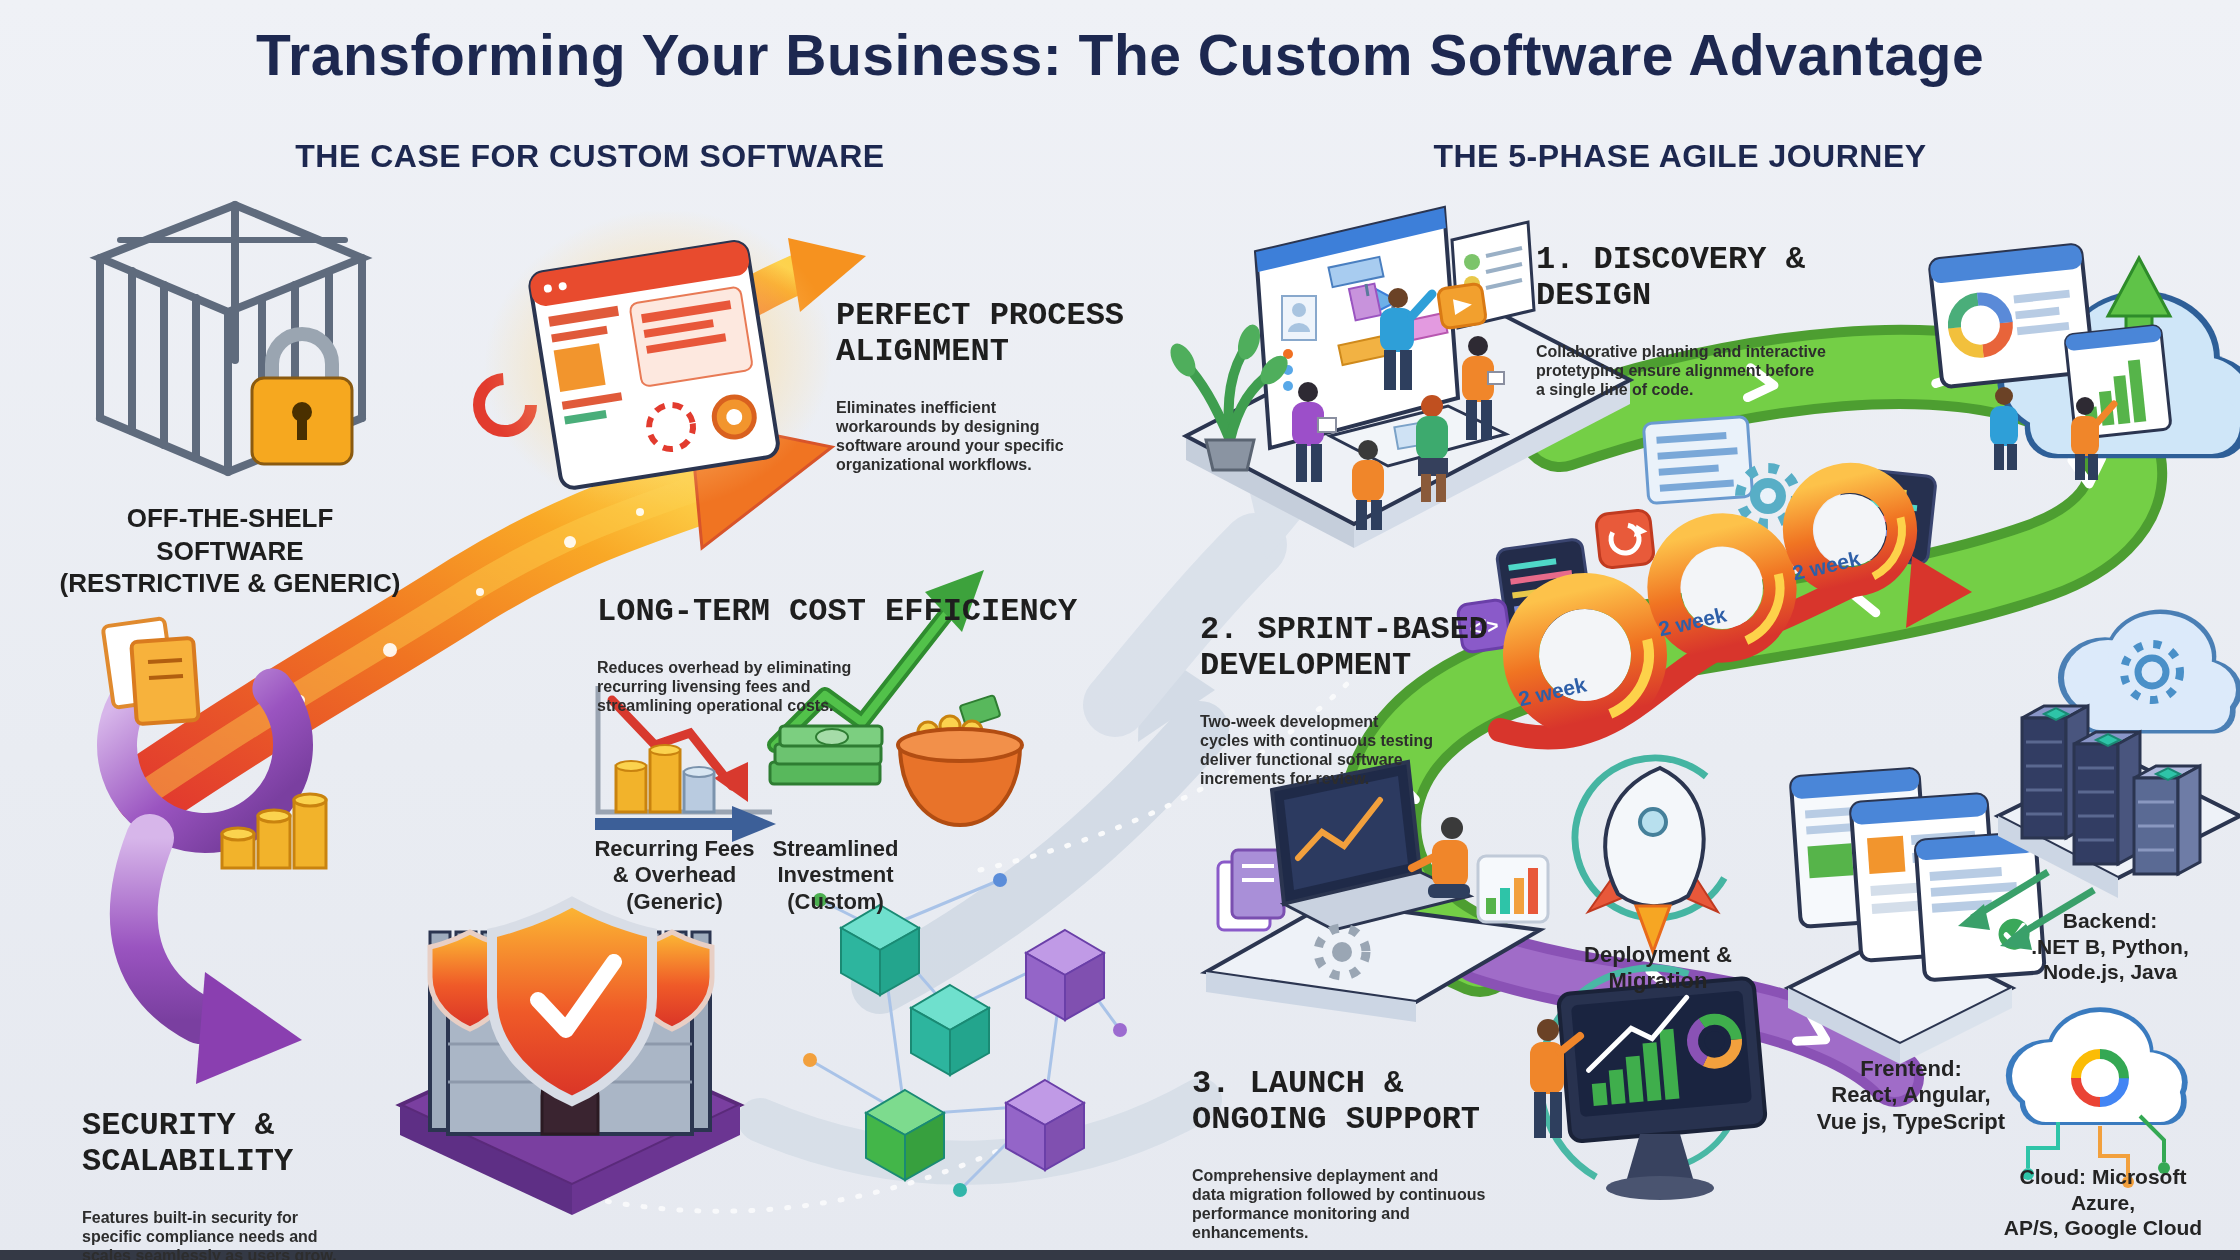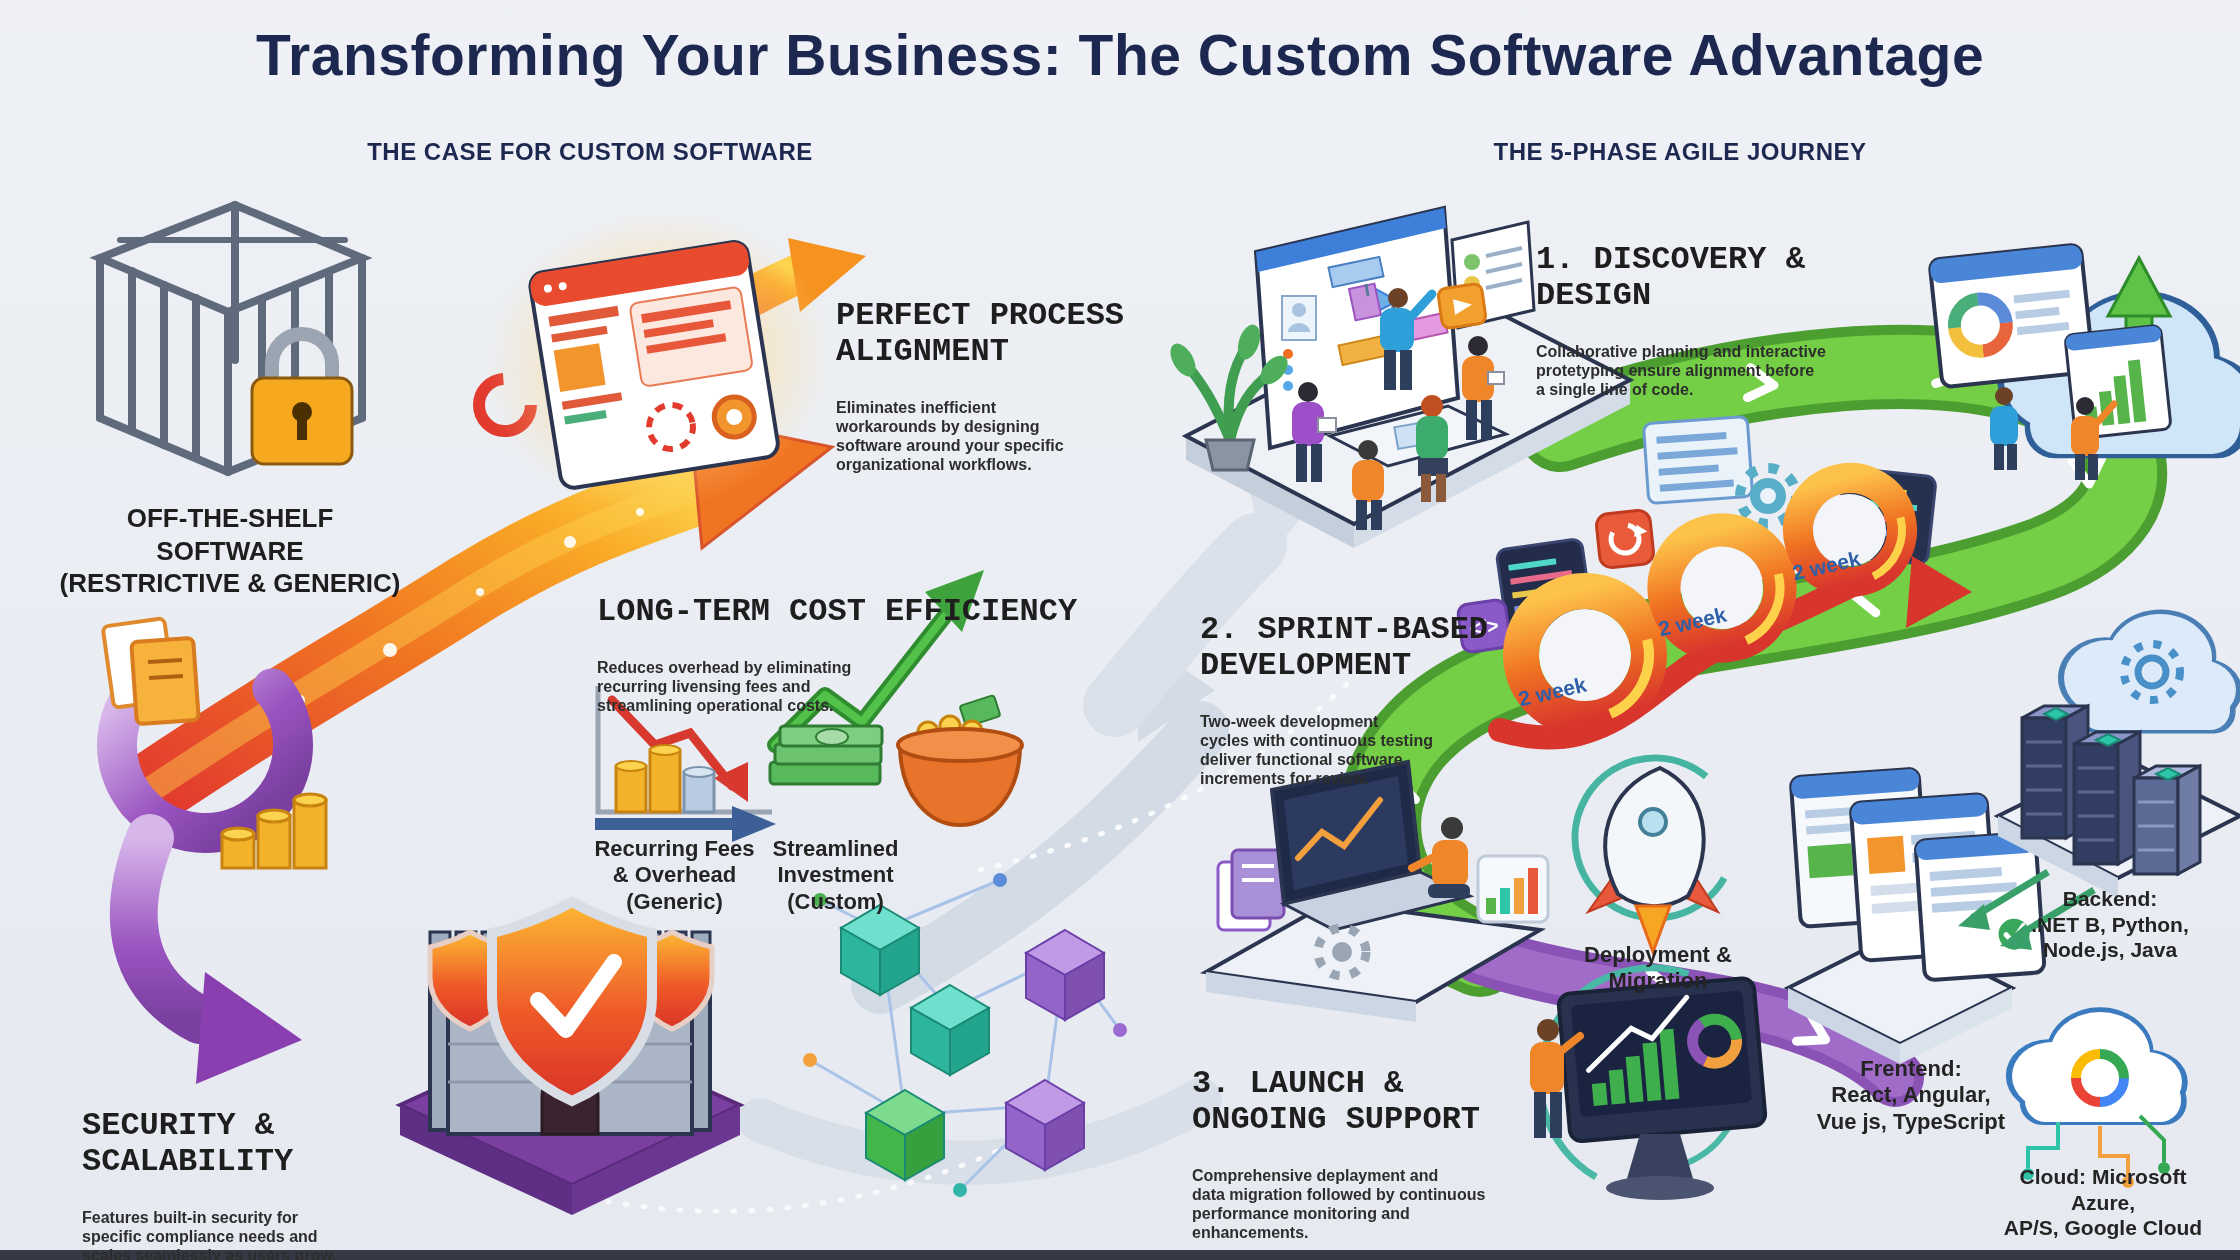--- a/index.html
+++ b/index.html
@@ -3,21 +3,21 @@
 <meta charset="utf-8">
 <style>
   html,body{margin:0;padding:0;background:#dfe2e8;}
   .canvas{position:relative;width:2240px;height:1260px;overflow:hidden;
           background:linear-gradient(180deg,#eff1f6 0%,#e9ecf2 60%,#e6e9f0 100%);
           font-family:"Liberation Sans",sans-serif;}
   svg.art{position:absolute;left:0;top:0;}
   .t{position:absolute;white-space:pre-line;color:#272727;}
   .title{width:2240px;text-align:center;top:22px;left:0;font-size:57px;font-weight:800;
          color:#1d2850;letter-spacing:.5px;}
-  .sec-header{font-size:24px;font-weight:800;color:#1d2850;text-align:center;letter-spacing:.5px;}
+  .sec-header{font-size:32px;font-weight:800;color:#1d2850;text-align:center;letter-spacing:.5px;}
   .h1{font-size:32px;font-weight:800;color:#1e1e1e;line-height:1.12;margin:0 0 10px 0;font-family:Liberation Mono, monospace;}
   .body{font-size:16px;font-weight:700;color:#2d2d2d;line-height:1.2;}
   .cap{font-size:22px;font-weight:700;color:#242424;text-align:center;line-height:1.2;}
   .cap-sm{font-size:21px;font-weight:700;color:#242424;text-align:center;line-height:1.22;}
   .center-label{font-size:26px;font-weight:800;color:#1e1e1e;text-align:center;line-height:1.25;}
   .sprint{font-size:21px;font-weight:700;color:#2e5fa8;}
 </style>
 </head>
 <body>
 
@@ -685,21 +685,21 @@
 performance monitoring and
 enhancements.</div>
 </div>
 
 <div class="t sprint" style="left:1518px;top:680px;transform:rotate(-13deg);">2 week</div>
 <div class="t sprint" style="left:1658px;top:610px;transform:rotate(-13deg);">2 week</div>
 <div class="t sprint" style="left:1792px;top:554px;transform:rotate(-13deg);">2 week</div>
 
 <div class="t cap" style="left:1568px;top:922px;width:180px;margin-top:20px;">Deployment &amp;
 Migration</div>
-<div class="t cap-sm" style="left:2010px;top:886px;width:200px;">Backend:
+<div class="t cap-sm" style="left:2010px;top:908px;width:200px;">Backend:
 .NET B, Python,
 Node.js, Java</div>
 <div class="t cap" style="left:1806px;top:1056px;width:210px;">Frentend:
 React, Angular,
 Vue js, TypeScript</div>
 <div class="t cap-sm" style="left:1988px;top:1164px;width:230px;">Cloud: Microsoft Azure,
 AP/S, Google Cloud</div>
 
 </div>
 

